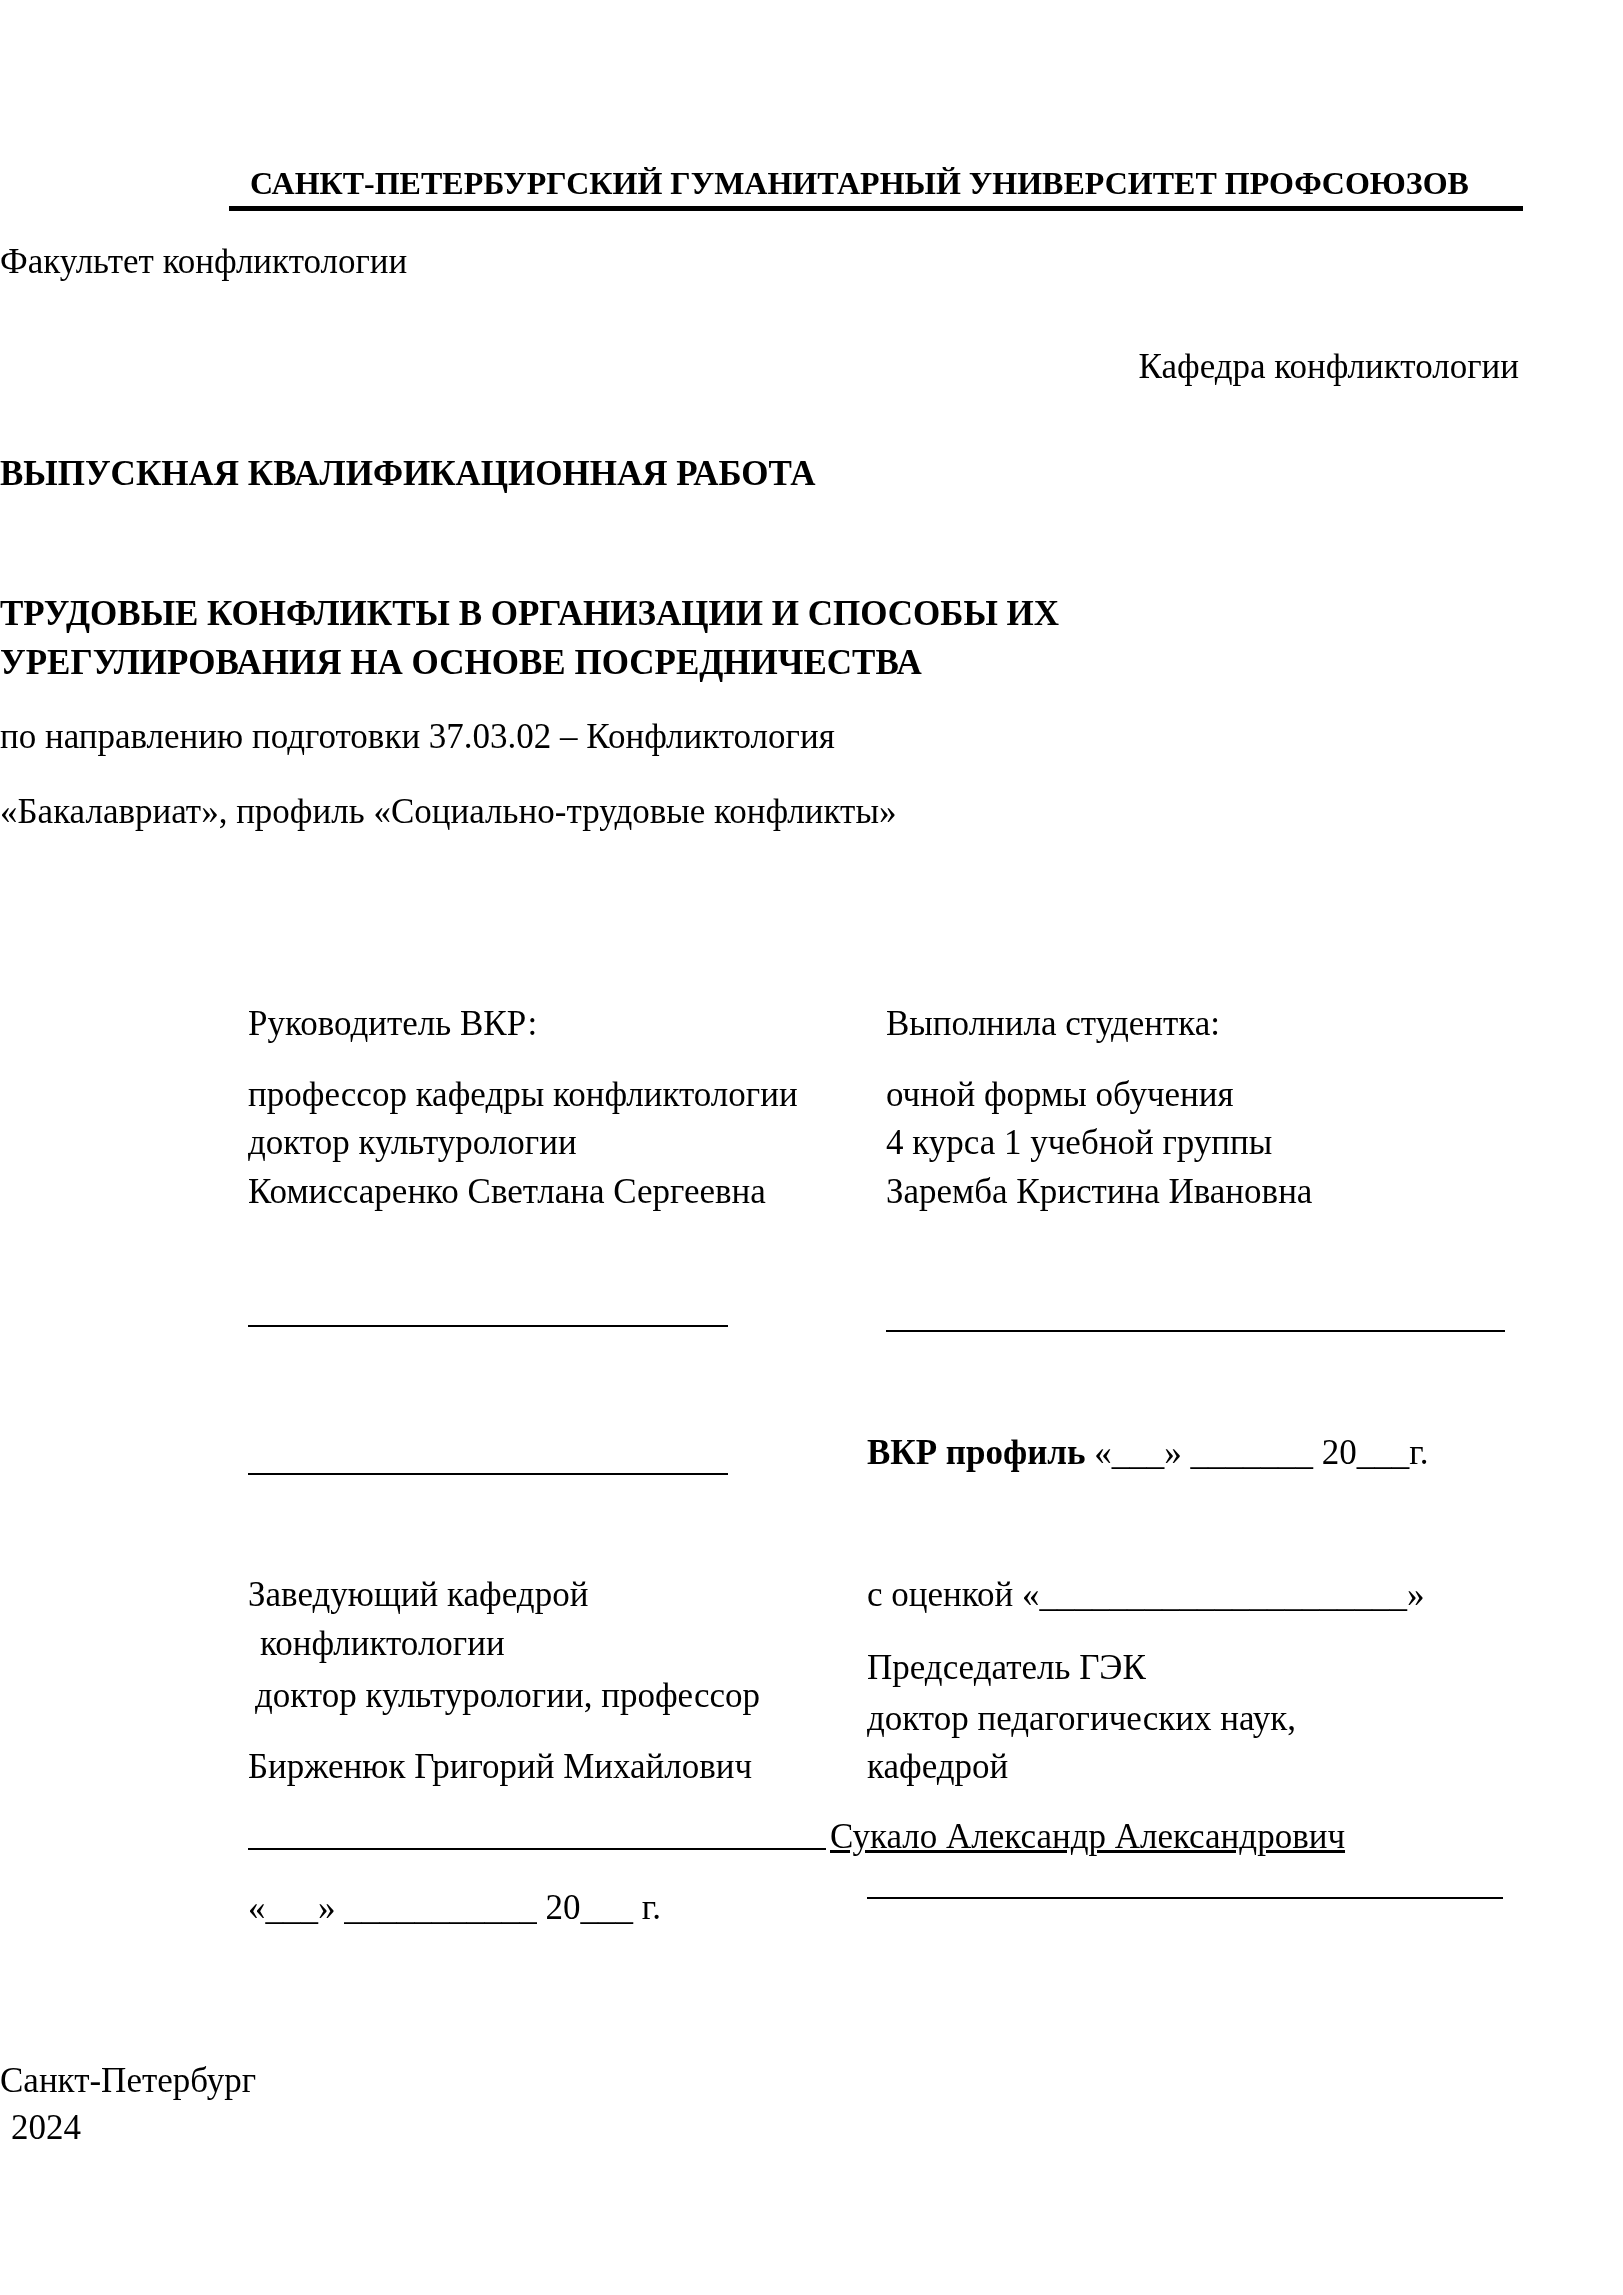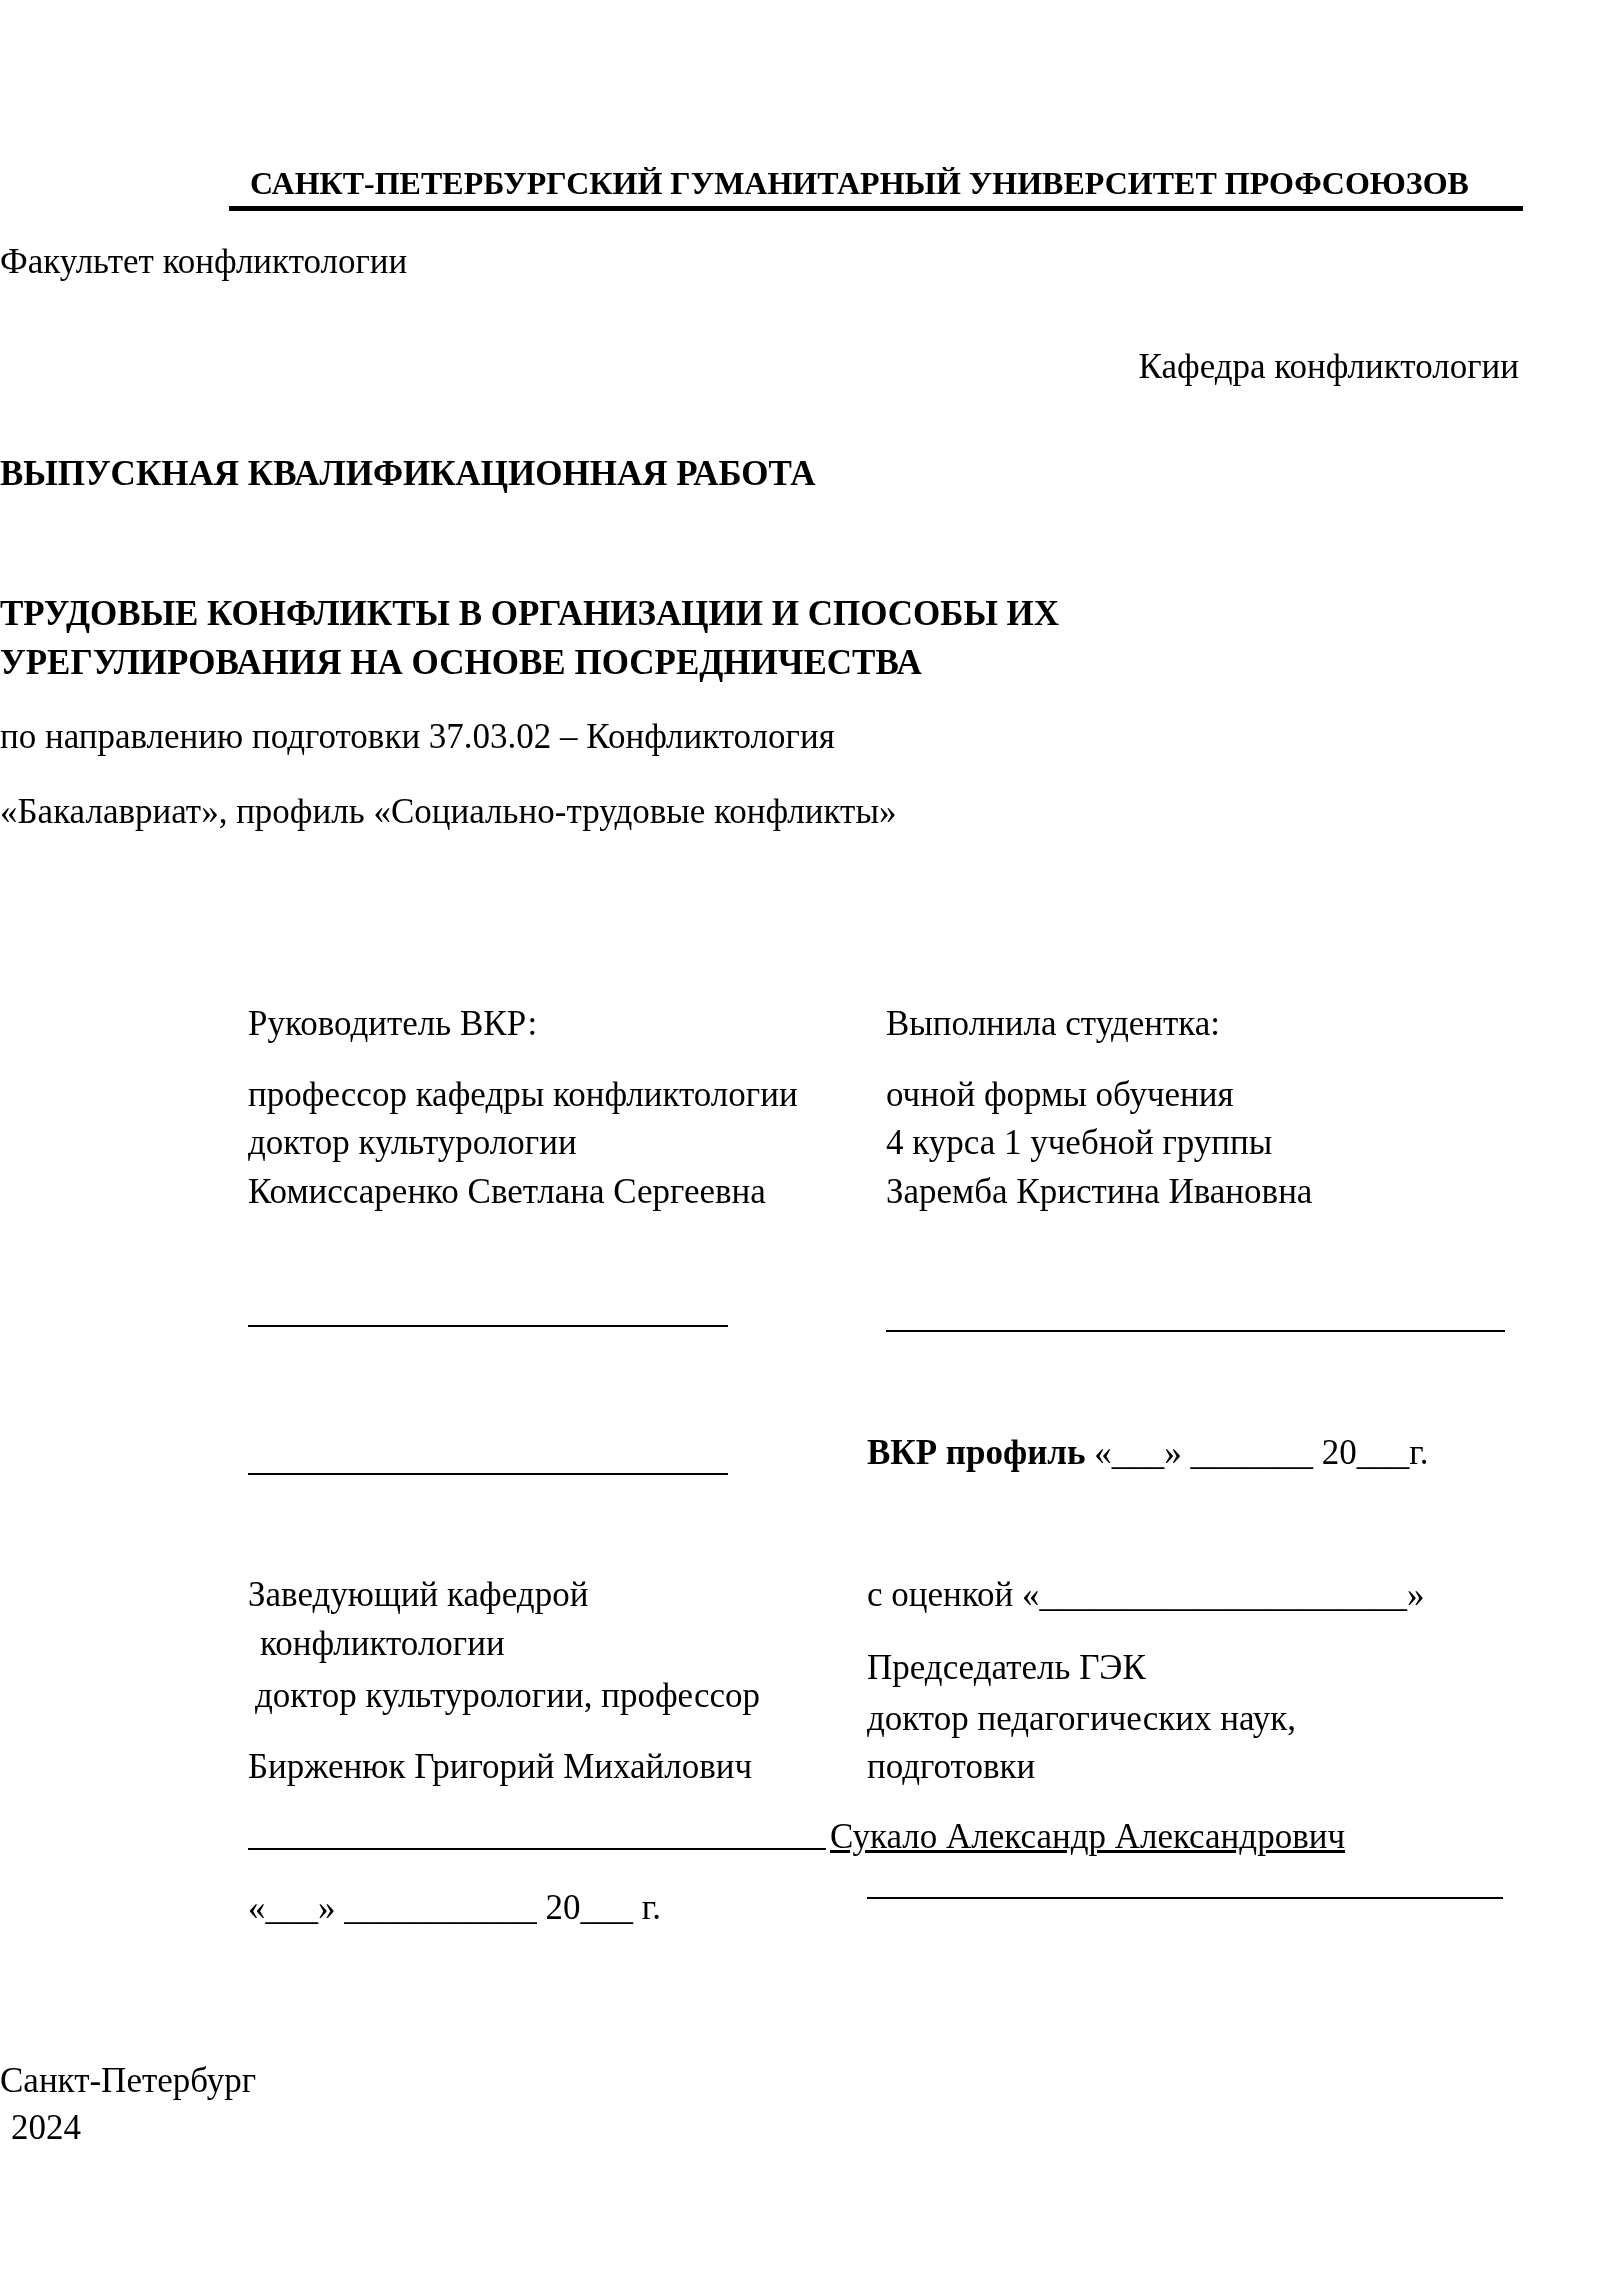--- a/index.html
+++ b/index.html
@@ -50,19 +50,19 @@
 <div class="abs t" style="left:248px; top:1576px;">Заведующий кафедрой</div>
 <div class="abs t" style="left:260px; top:1625px;">конфликтологии</div>
 <div class="abs t" style="left:248px; top:1677px;margin-left:7px;">доктор культурологии, профессор</div>
 <div class="abs t" style="left:248px; top:1748px;">Бирженюк Григорий Михайлович</div>
 <div class="uline" style="left:248px; width:578px; top:1848px;"></div>
 <div class="abs t" style="left:248px; top:1889px;">«___» ___________ 20___ г.</div>
 
 <div class="abs t" style="left:867px; top:1576px;">с оценкой «_____________________»</div>
 <div class="abs t" style="left:867px; top:1649px;">Председатель ГЭК</div>
 <div class="abs t" style="left:867px; top:1700px;">доктор педагогических наук,</div>
-<div class="abs t" style="left:867px; top:1748px;">подготовки</div>
+<div class="abs t" style="left:867px; top:1748px;">кафедрой</div>
 <div class="abs t" style="left:830px; top:1818px;text-decoration:underline;">Сукало Александр Александрович</div>
 <div class="uline" style="left:867px; width:636px; top:1897px;"></div>
 
 <div class="abs t center" style="top:2062px;">Санкт-Петербург</div>
 <div class="abs t center" style="top:2109px;padding-left:11px;">2024</div>
 
 
 </body></html>

